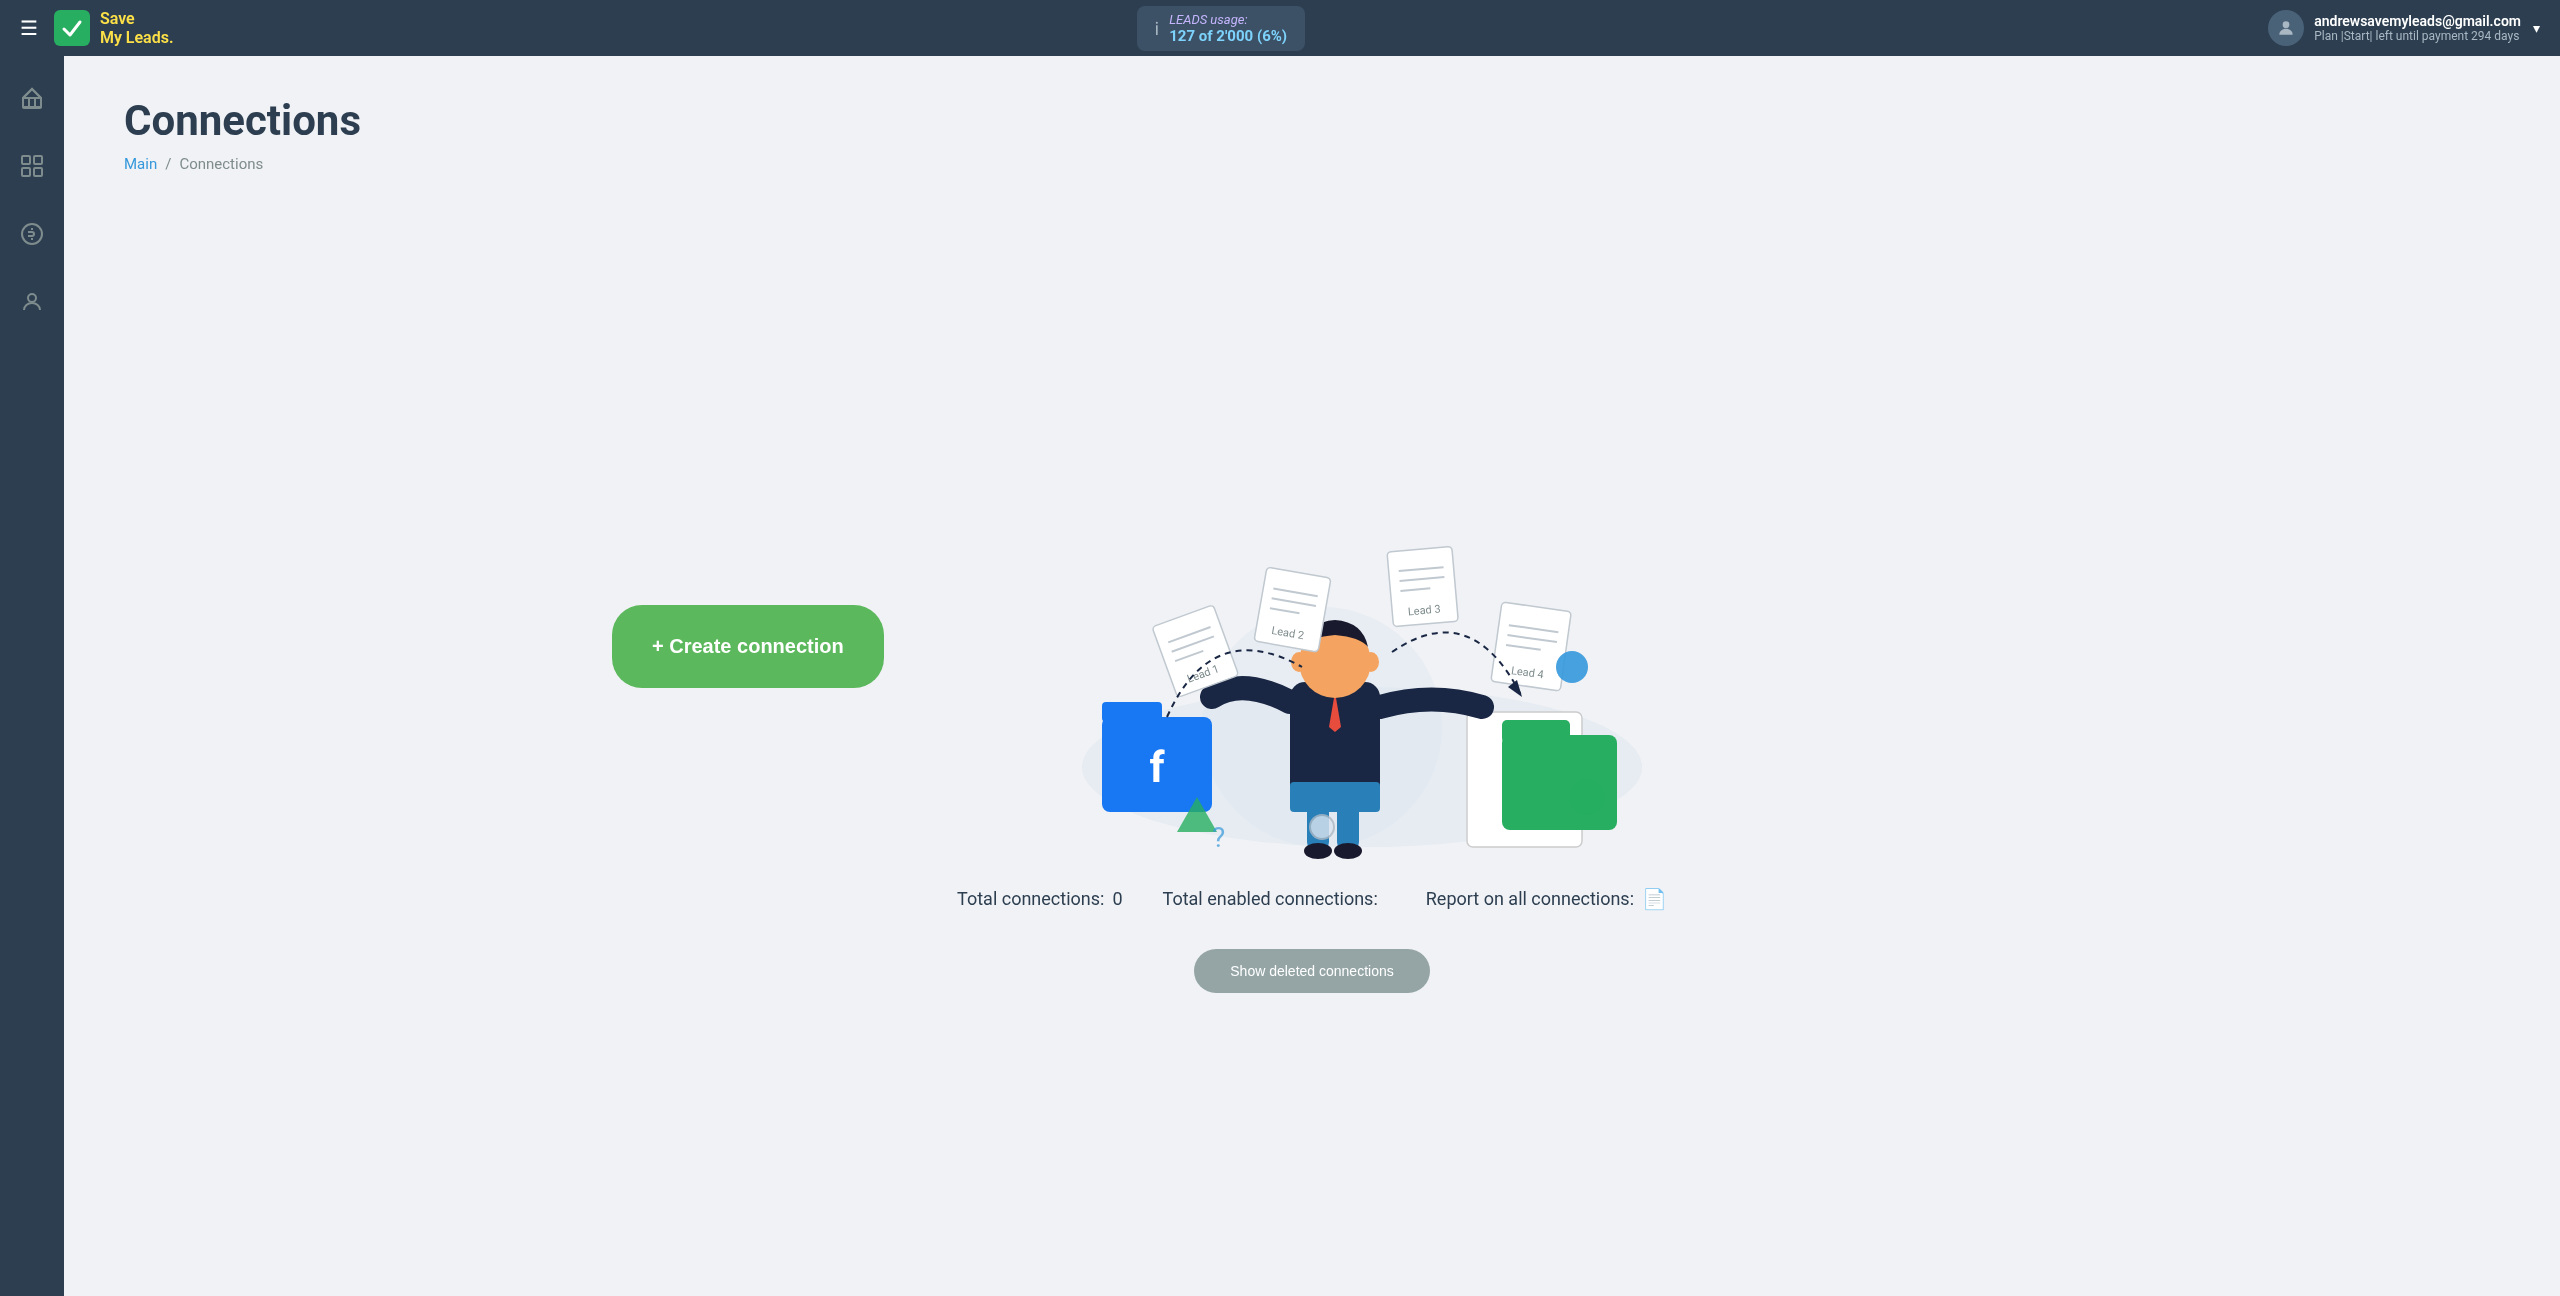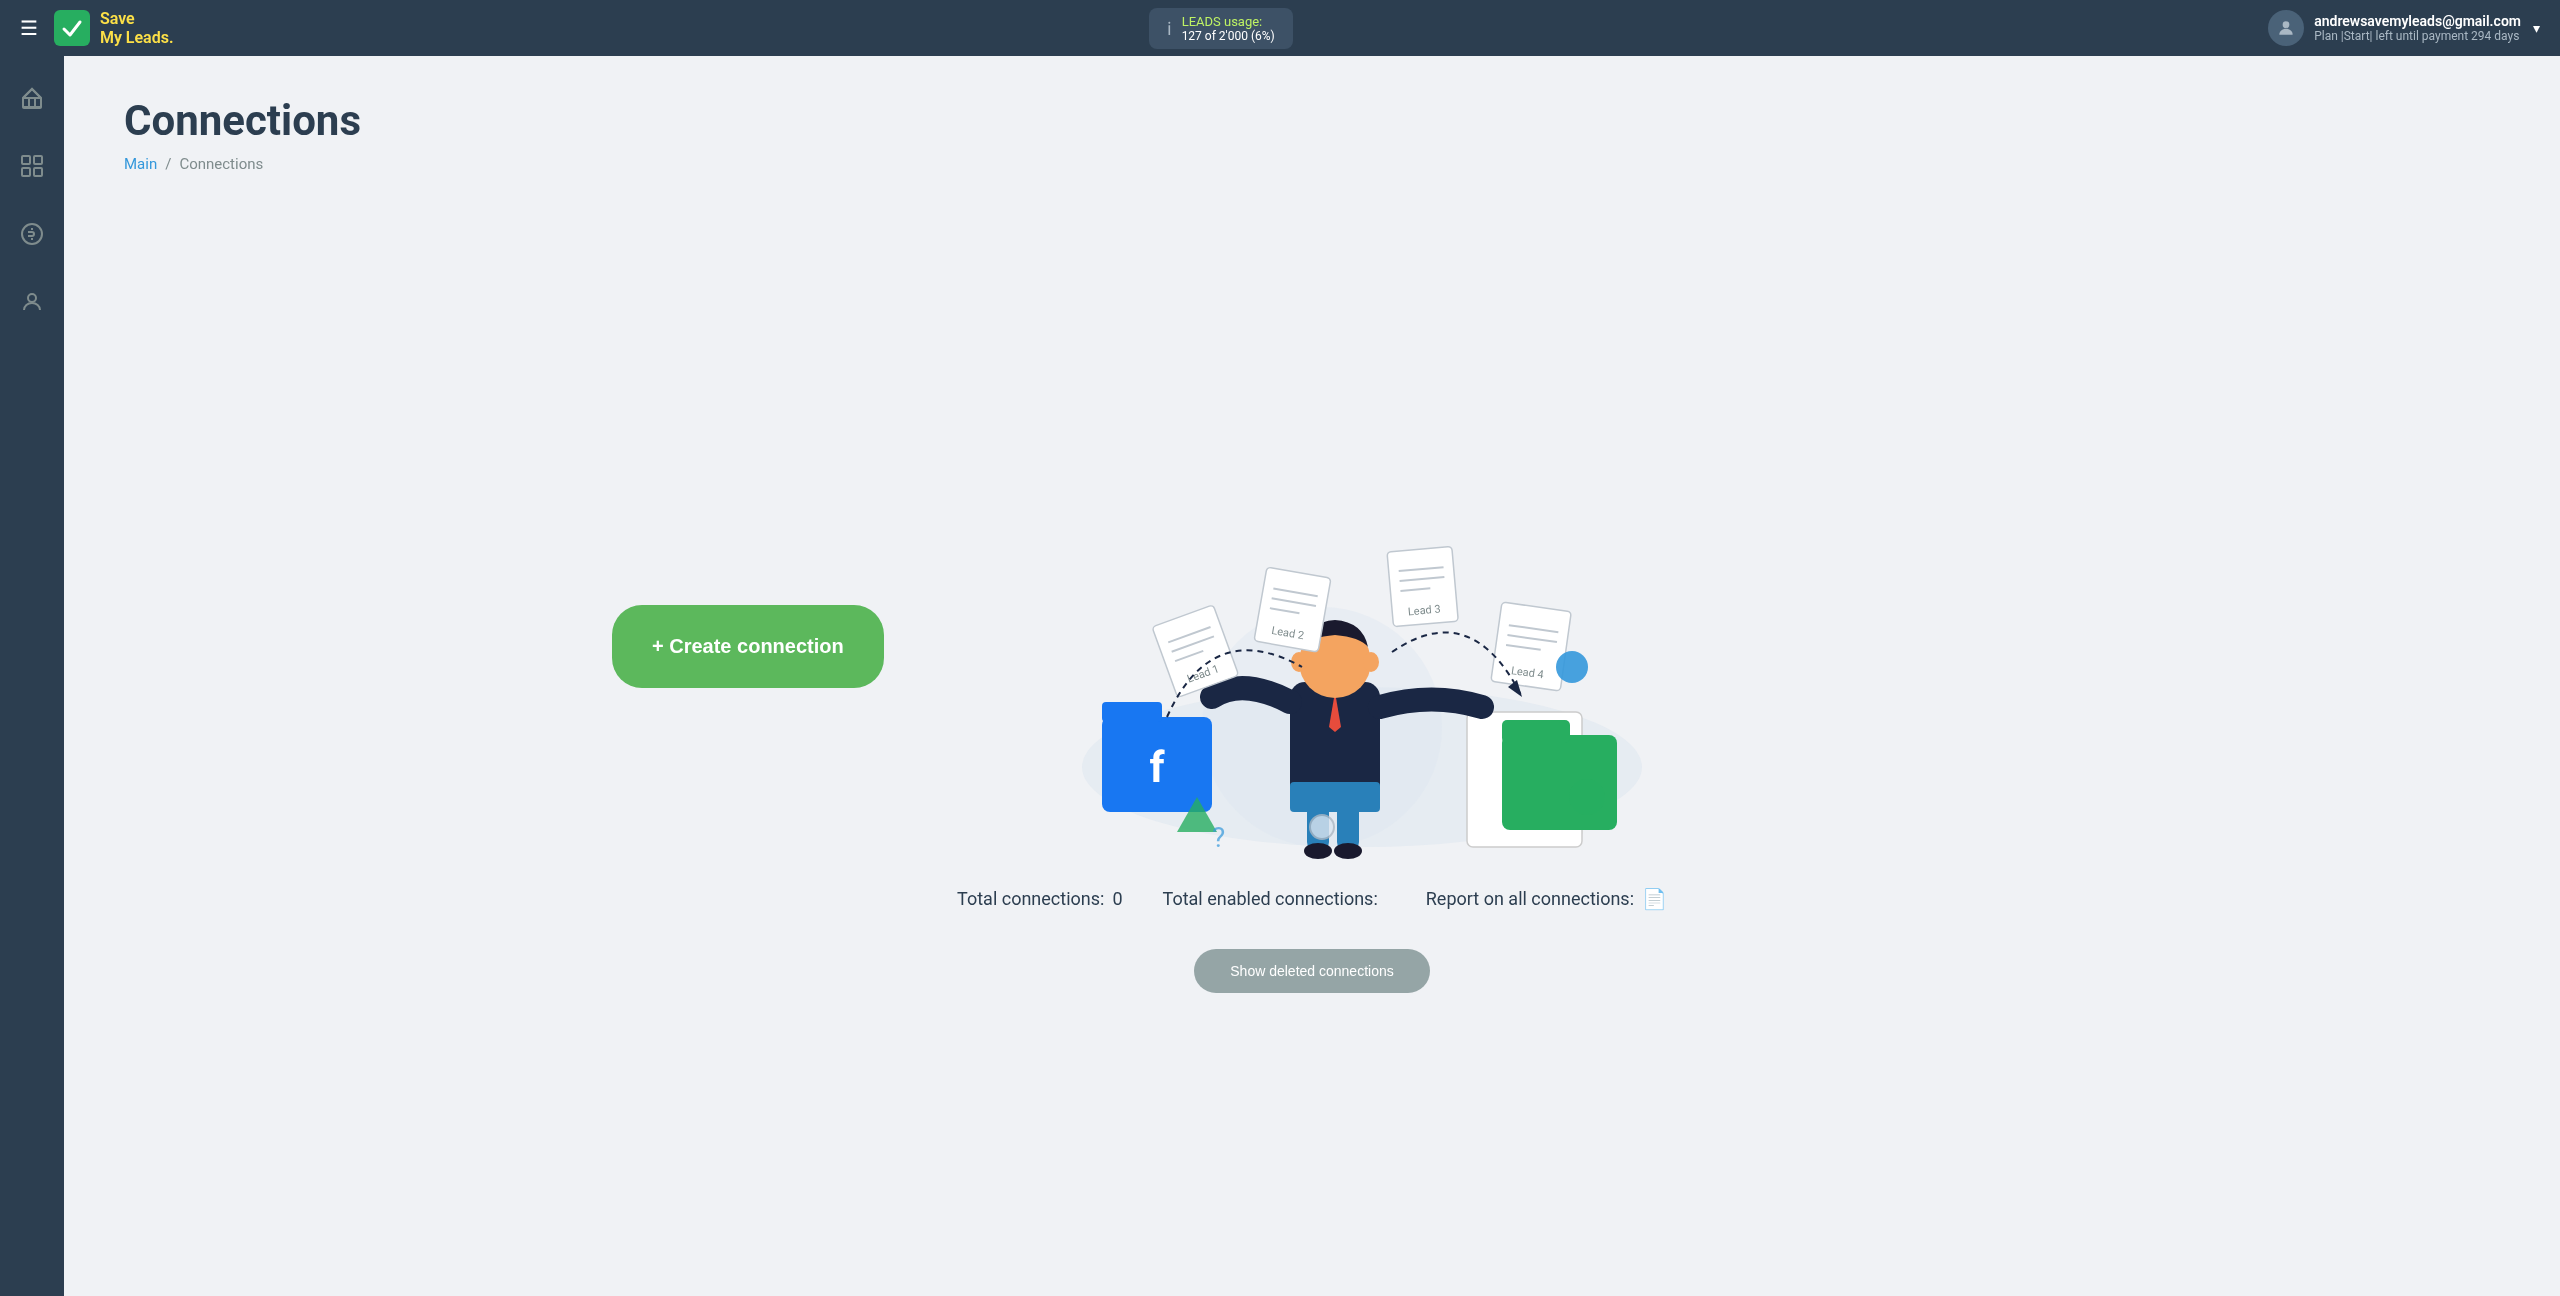--- a/index.html
+++ b/index.html
@@ -81,23 +81,23 @@
       gap: 10px;
       cursor: pointer;
     }
 
     .info-icon {
       color: #aab8c4;
       font-size: 18px;
     }
 
     .leads-usage-count {
-      color: #ffffff;
-      font-size: 12px;
-      font-weight: 400;
+      color: #7dd3fc;
+      font-size: 15px;
+      font-weight: 700;
     }
 
     .navbar-right {
       display: flex;
       align-items: center;
       gap: 12px;
     }
 
     .user-info {
       display: flex;
@@ -330,21 +330,21 @@
         <span>Save</span><br>
         <span>My Leads.</span>
       </div>
     </div>
   </div>
 
   <div class="navbar-center">
     <div class="leads-usage">
       <span class="info-icon">ℹ</span>
       <div>
-        <div style="color:#bef264; font-size:13px;">LEADS usage:</div>
+        <div style="color:#c4b5fd; font-size:13px;font-style:italic;">LEADS usage:</div>
         <div class="leads-usage-count">127 of 2'000 (6%)</div>
       </div>
     </div>
   </div>
 
   <div class="navbar-right">
     <div class="user-info">
       <div class="user-avatar">
         <svg viewBox="0 0 24 24" width="20" height="20" fill="#aab8c4">
           <circle cx="12" cy="8" r="4"></circle>

